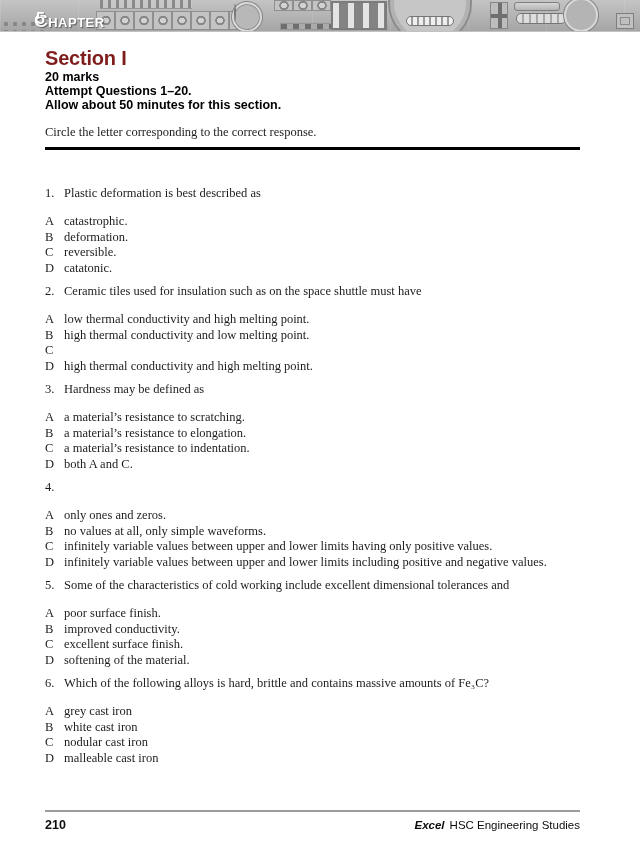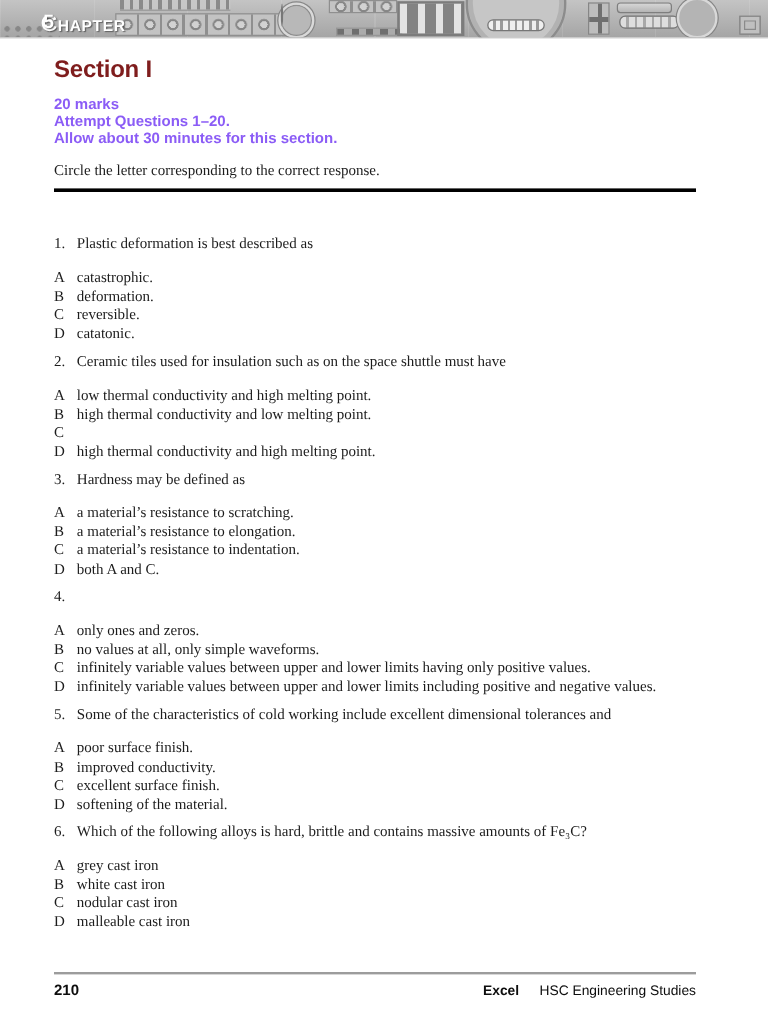--- a/index.html
+++ b/index.html
@@ -75,38 +75,38 @@
     font-family:"Liberation Sans",sans-serif; font-weight:bold;
     text-shadow:1px 1px 1px rgba(50,50,50,0.65); white-space:nowrap; }
   .chapter-word { font-variant:small-caps; font-size:19px; letter-spacing:0.5px; }
   .chapter-num { font-size:16px; margin-left:2px; }
 
   
   .content { position:absolute; top:31px; left:45px; width:535px; }
   .section-title { font-family:"Liberation Sans",sans-serif; font-weight:bold;
     font-size:20px; line-height:23px; margin:16px 0 0 0; color:#7f1d1d; letter-spacing:-0.2px; }
   .marks-block { font-family:"Liberation Sans",sans-serif; font-weight:bold;
-    font-size:12.5px; line-height:14px; margin-top:10px; color:#8b5cf6; }
+    font-size:12.5px; line-height:14px; color:#000000; }
   .instruction { font-size:12.5px; line-height:14px; margin:13px 0 0 0; }
   .thick-rule { border:none; border-top:3px solid #000; margin:8px 0 0 0; }
 
   .questions { margin-top:36px; }
   .question { margin-bottom:8px; }
   .q-head { display:flex; font-size:12.5px; line-height:15px; margin-bottom:13px; }
   .q-num { width:19px; flex:none; }
   .opt { display:flex; font-size:12.5px; line-height:15.5px; }
   .opt-letter { width:19px; flex:none; }
 
   
   .footer { position:absolute; left:45px; top:810px; width:535px; }
   .footer-rule { border:none; border-top:2px solid #9c9c9c; margin:0; }
   .footer-row { display:flex; justify-content:space-between; align-items:baseline;
     margin-top:6px; font-family:"Liberation Sans",sans-serif; font-size:11.5px; color:#0d0d0d;gap:43px; }
   .page-num { font-weight:bold; font-size:12.5px; }
-  .brand { font-weight:bold; margin-right:17px; }
+  .brand { font-weight:bold; font-style:italic; margin-right:5px; }
 </style>
 </head>
 <body>
 
 <div class="page">
 
   <header class="banner">
     <span class="dots-grid"></span>
     <span class="top-left-bars"></span>
     <span class="knob-strip strip-main"></span>
@@ -126,21 +126,21 @@
         <span class="chapter-num">5</span>
       </span>
   </header>
 
   <main class="content">
     <h1 class="section-title">Section I</h1>
 
     <div class="marks-block">
       <div>20 marks</div>
       <div>Attempt Questions 1–20.</div>
-      <div>Allow about 30 minutes for this section.</div>
+      <div>Allow about 50 minutes for this section.</div>
     </div>
 
     <p class="instruction">Circle the letter corresponding to the correct response.</p>
 
     <hr class="thick-rule">
 
     <div class="questions">
   <div class="question">
     <div class="q-head">
       <span class="q-num">1.</span>

